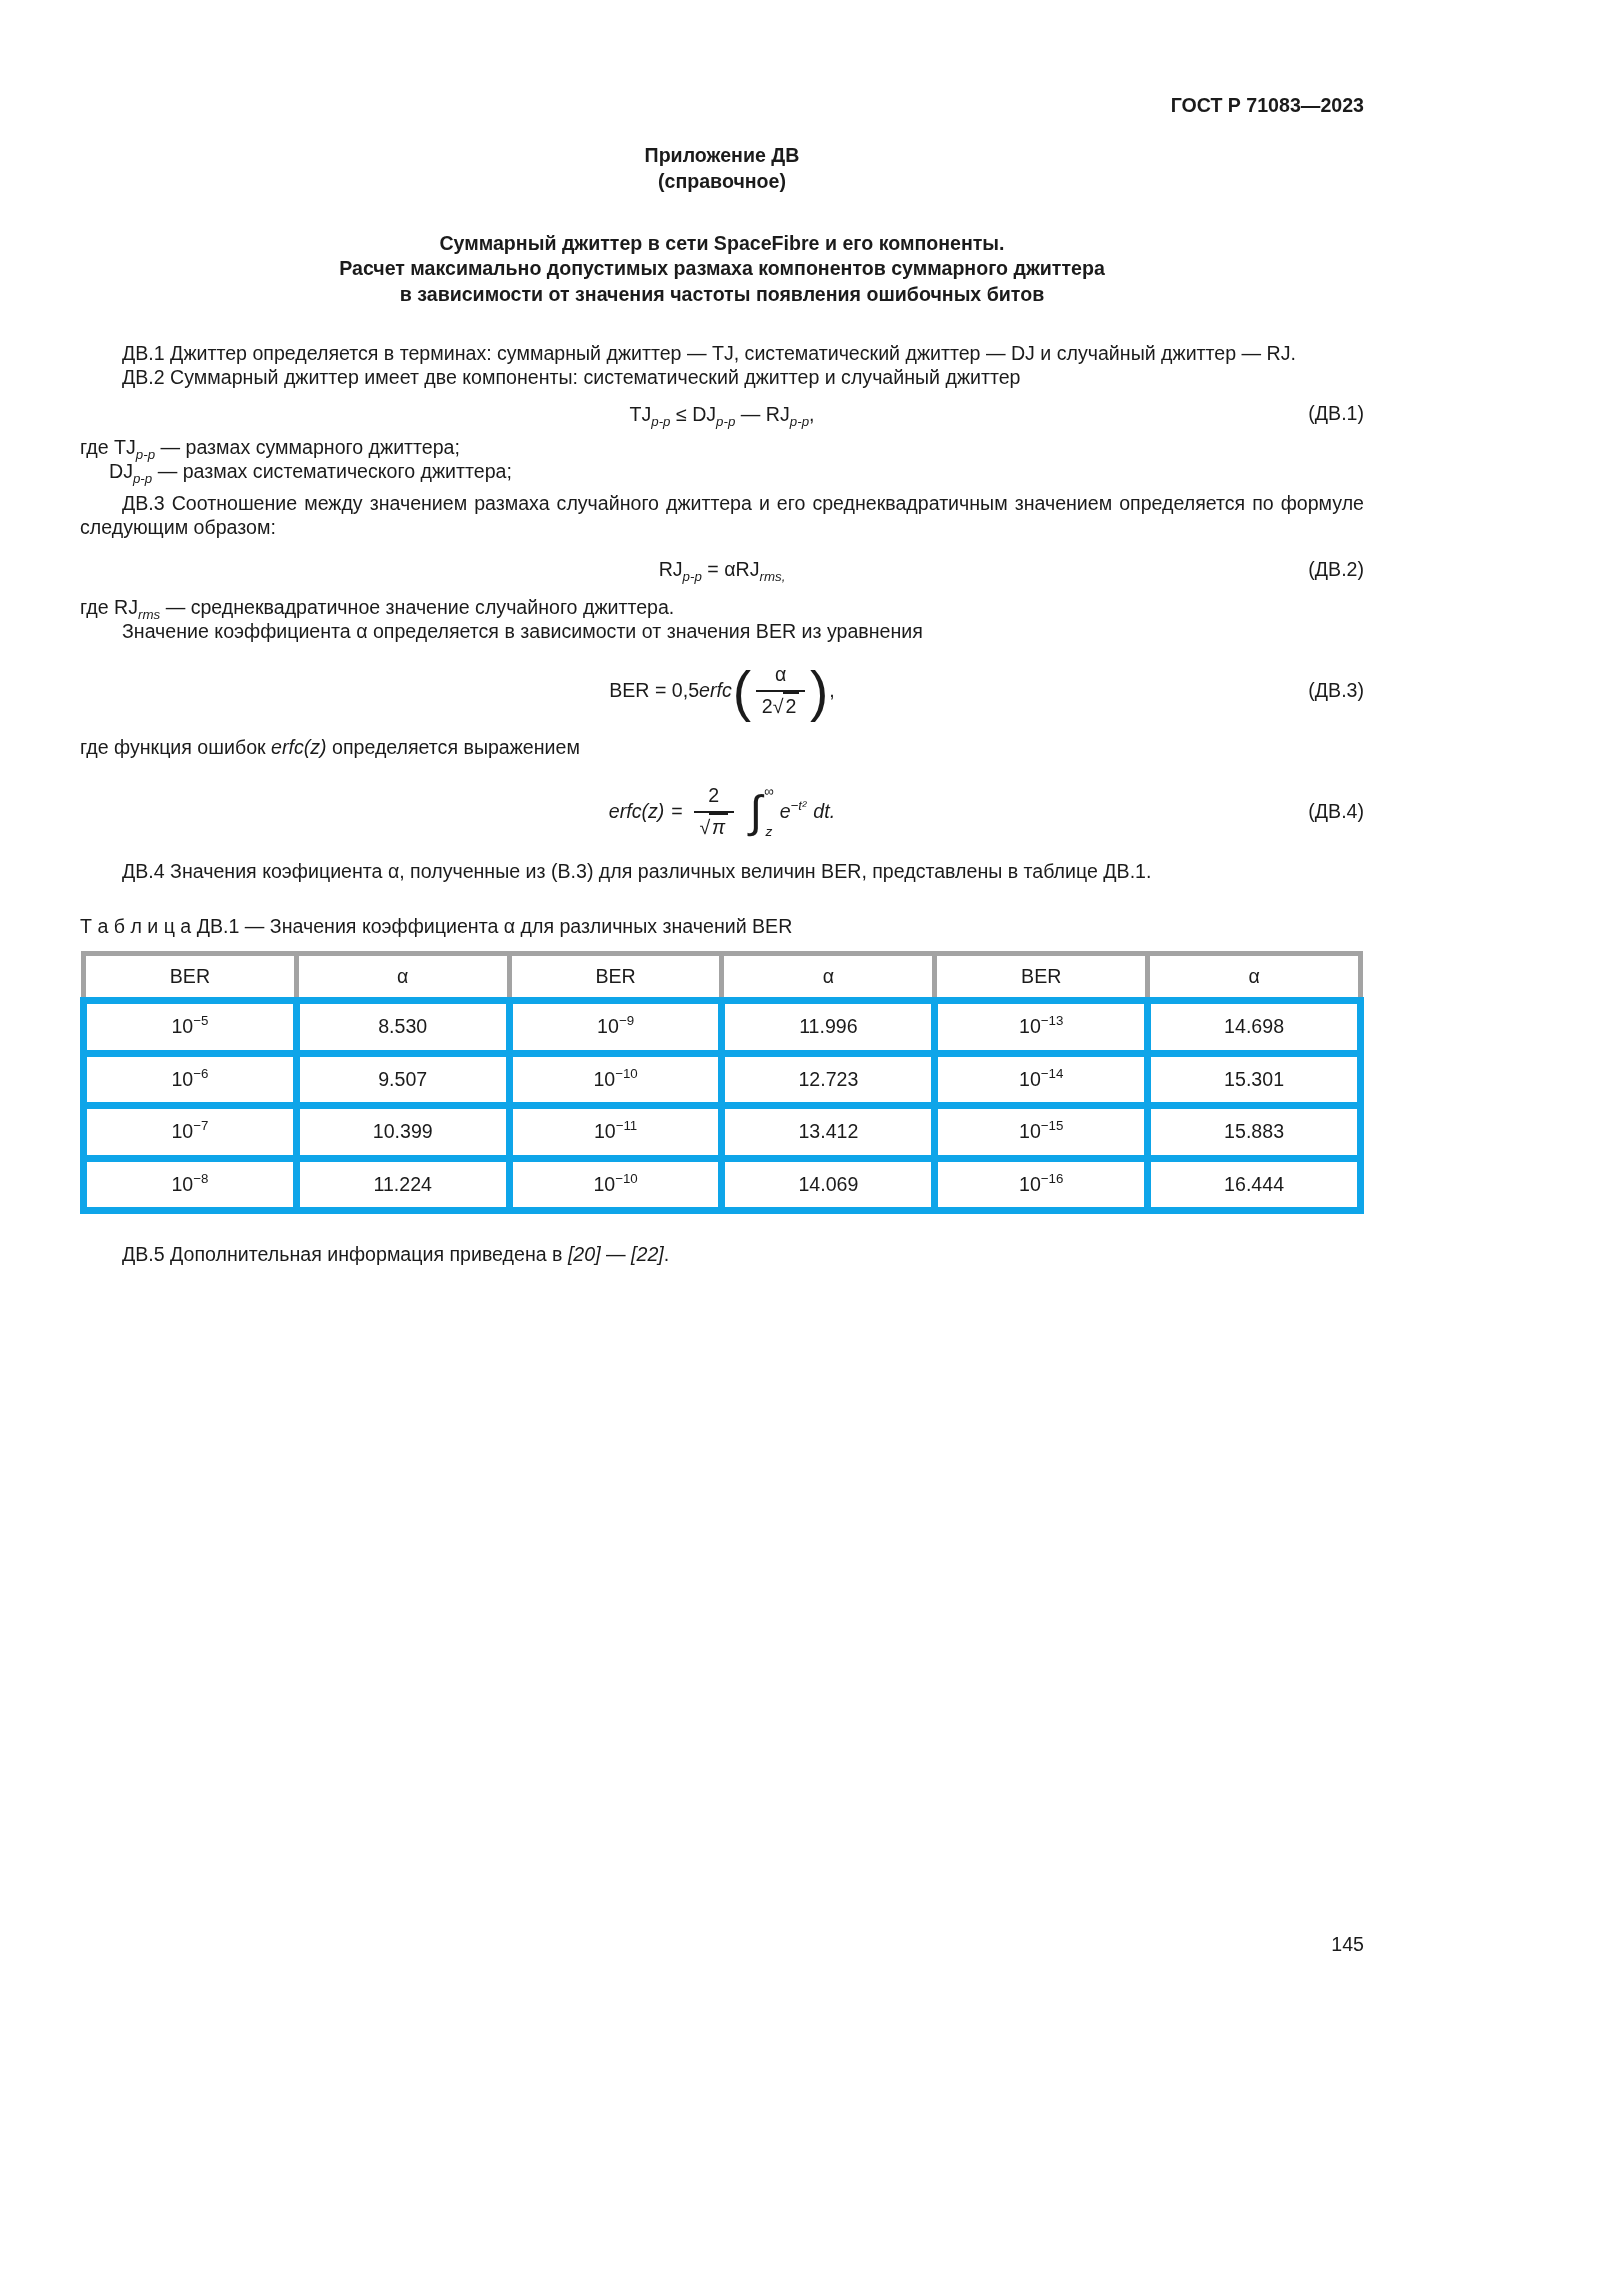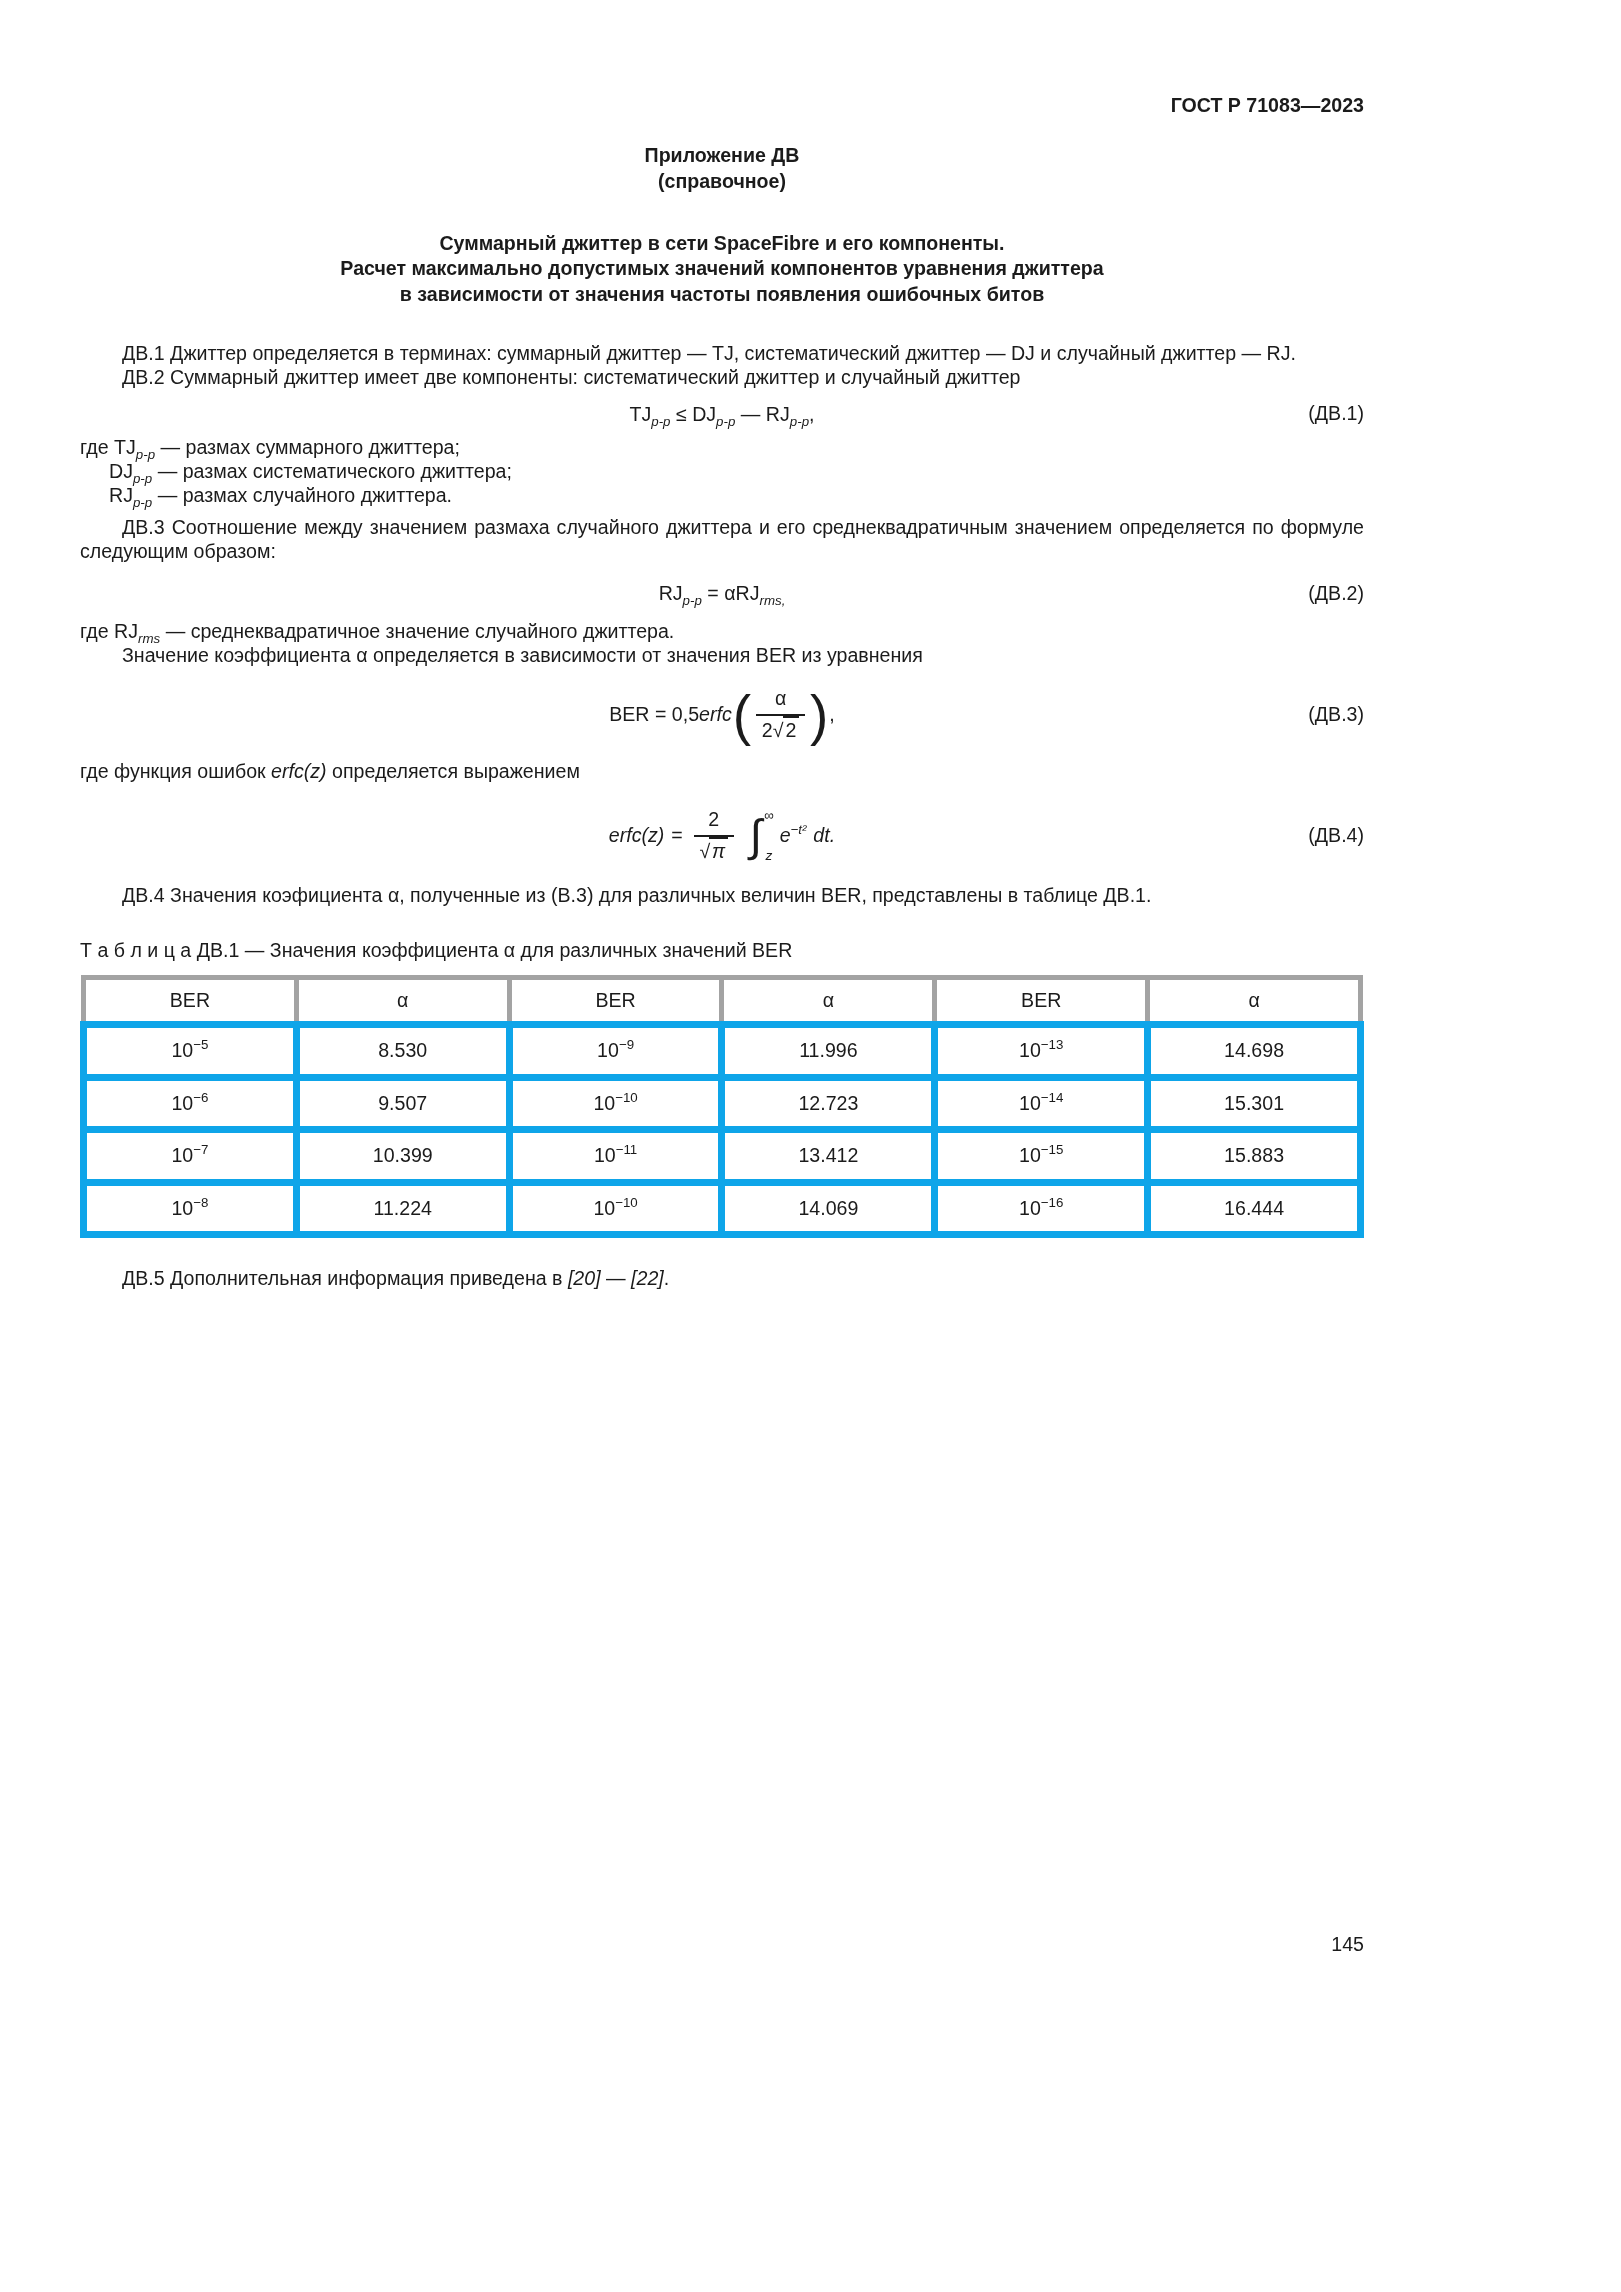--- a/index.html
+++ b/index.html
@@ -76,38 +76,37 @@
 <div class="page">
   <div class="content">
 
     <div class="doc-header">ГОСТ Р 71083—2023</div>
 
     <div class="center bold appendix-label">Приложение ДВ</div>
     <div class="center bold appendix-type">(справочное)</div>
 
     <div class="center bold heading">
       <div>Суммарный джиттер в сети SpaceFibre и его компоненты.</div>
-      <div>Расчет максимально допустимых значений компонентов уравнения джиттера</div>
+      <div>Расчет максимально допустимых размаха компонентов суммарного джиттера</div>
       <div>в зависимости от значения частоты появления ошибочных битов</div>
     </div>
 
     <p class="para mt-p1">ДВ.1 Джиттер определяется в терминах: суммарный джиттер — TJ, систематический джиттер — DJ и случайный джиттер — RJ.</p>
     <p class="para">ДВ.2 Суммарный джиттер имеет две компоненты: систематический джиттер и случайный джиттер</p>
 
     <div class="formula-row f1">
       <span class="fx">
         <span><span>TJ</span><sub>p-p</sub><span> ≤ DJ</span><sub>p-p</sub><span> — RJ</span><sub>p-p</sub><span>,</span></span>
       </span>
       <span class="formula-label">(ДВ.1)</span>
     </div>
 
     <div class="where">
       <p class="plain"><span>где TJ</span><sub>p-p</sub><span> — размах суммарного джиттера;</span></p>
       <p class="plain cont"><span>DJ</span><sub>p-p</sub><span> — размах систематического джиттера;</span></p>
-      <p class="plain cont"><span>RJ</span><sub>p-p</sub><span> — размах случайного джиттера.</span></p>
     </div>
 
     <p class="para mt-p3">ДВ.3 Соотношение между значением размаха случайного джиттера и его среднеквадратичным значением определяется по формуле следующим образом:</p>
 
     <div class="formula-row f2">
       <span class="fx">
         <span><span>RJ</span><sub>p-p</sub><span> = αRJ</span><sub>rms,</sub></span>
       </span>
       <span class="formula-label">(ДВ.2)</span>
     </div>

